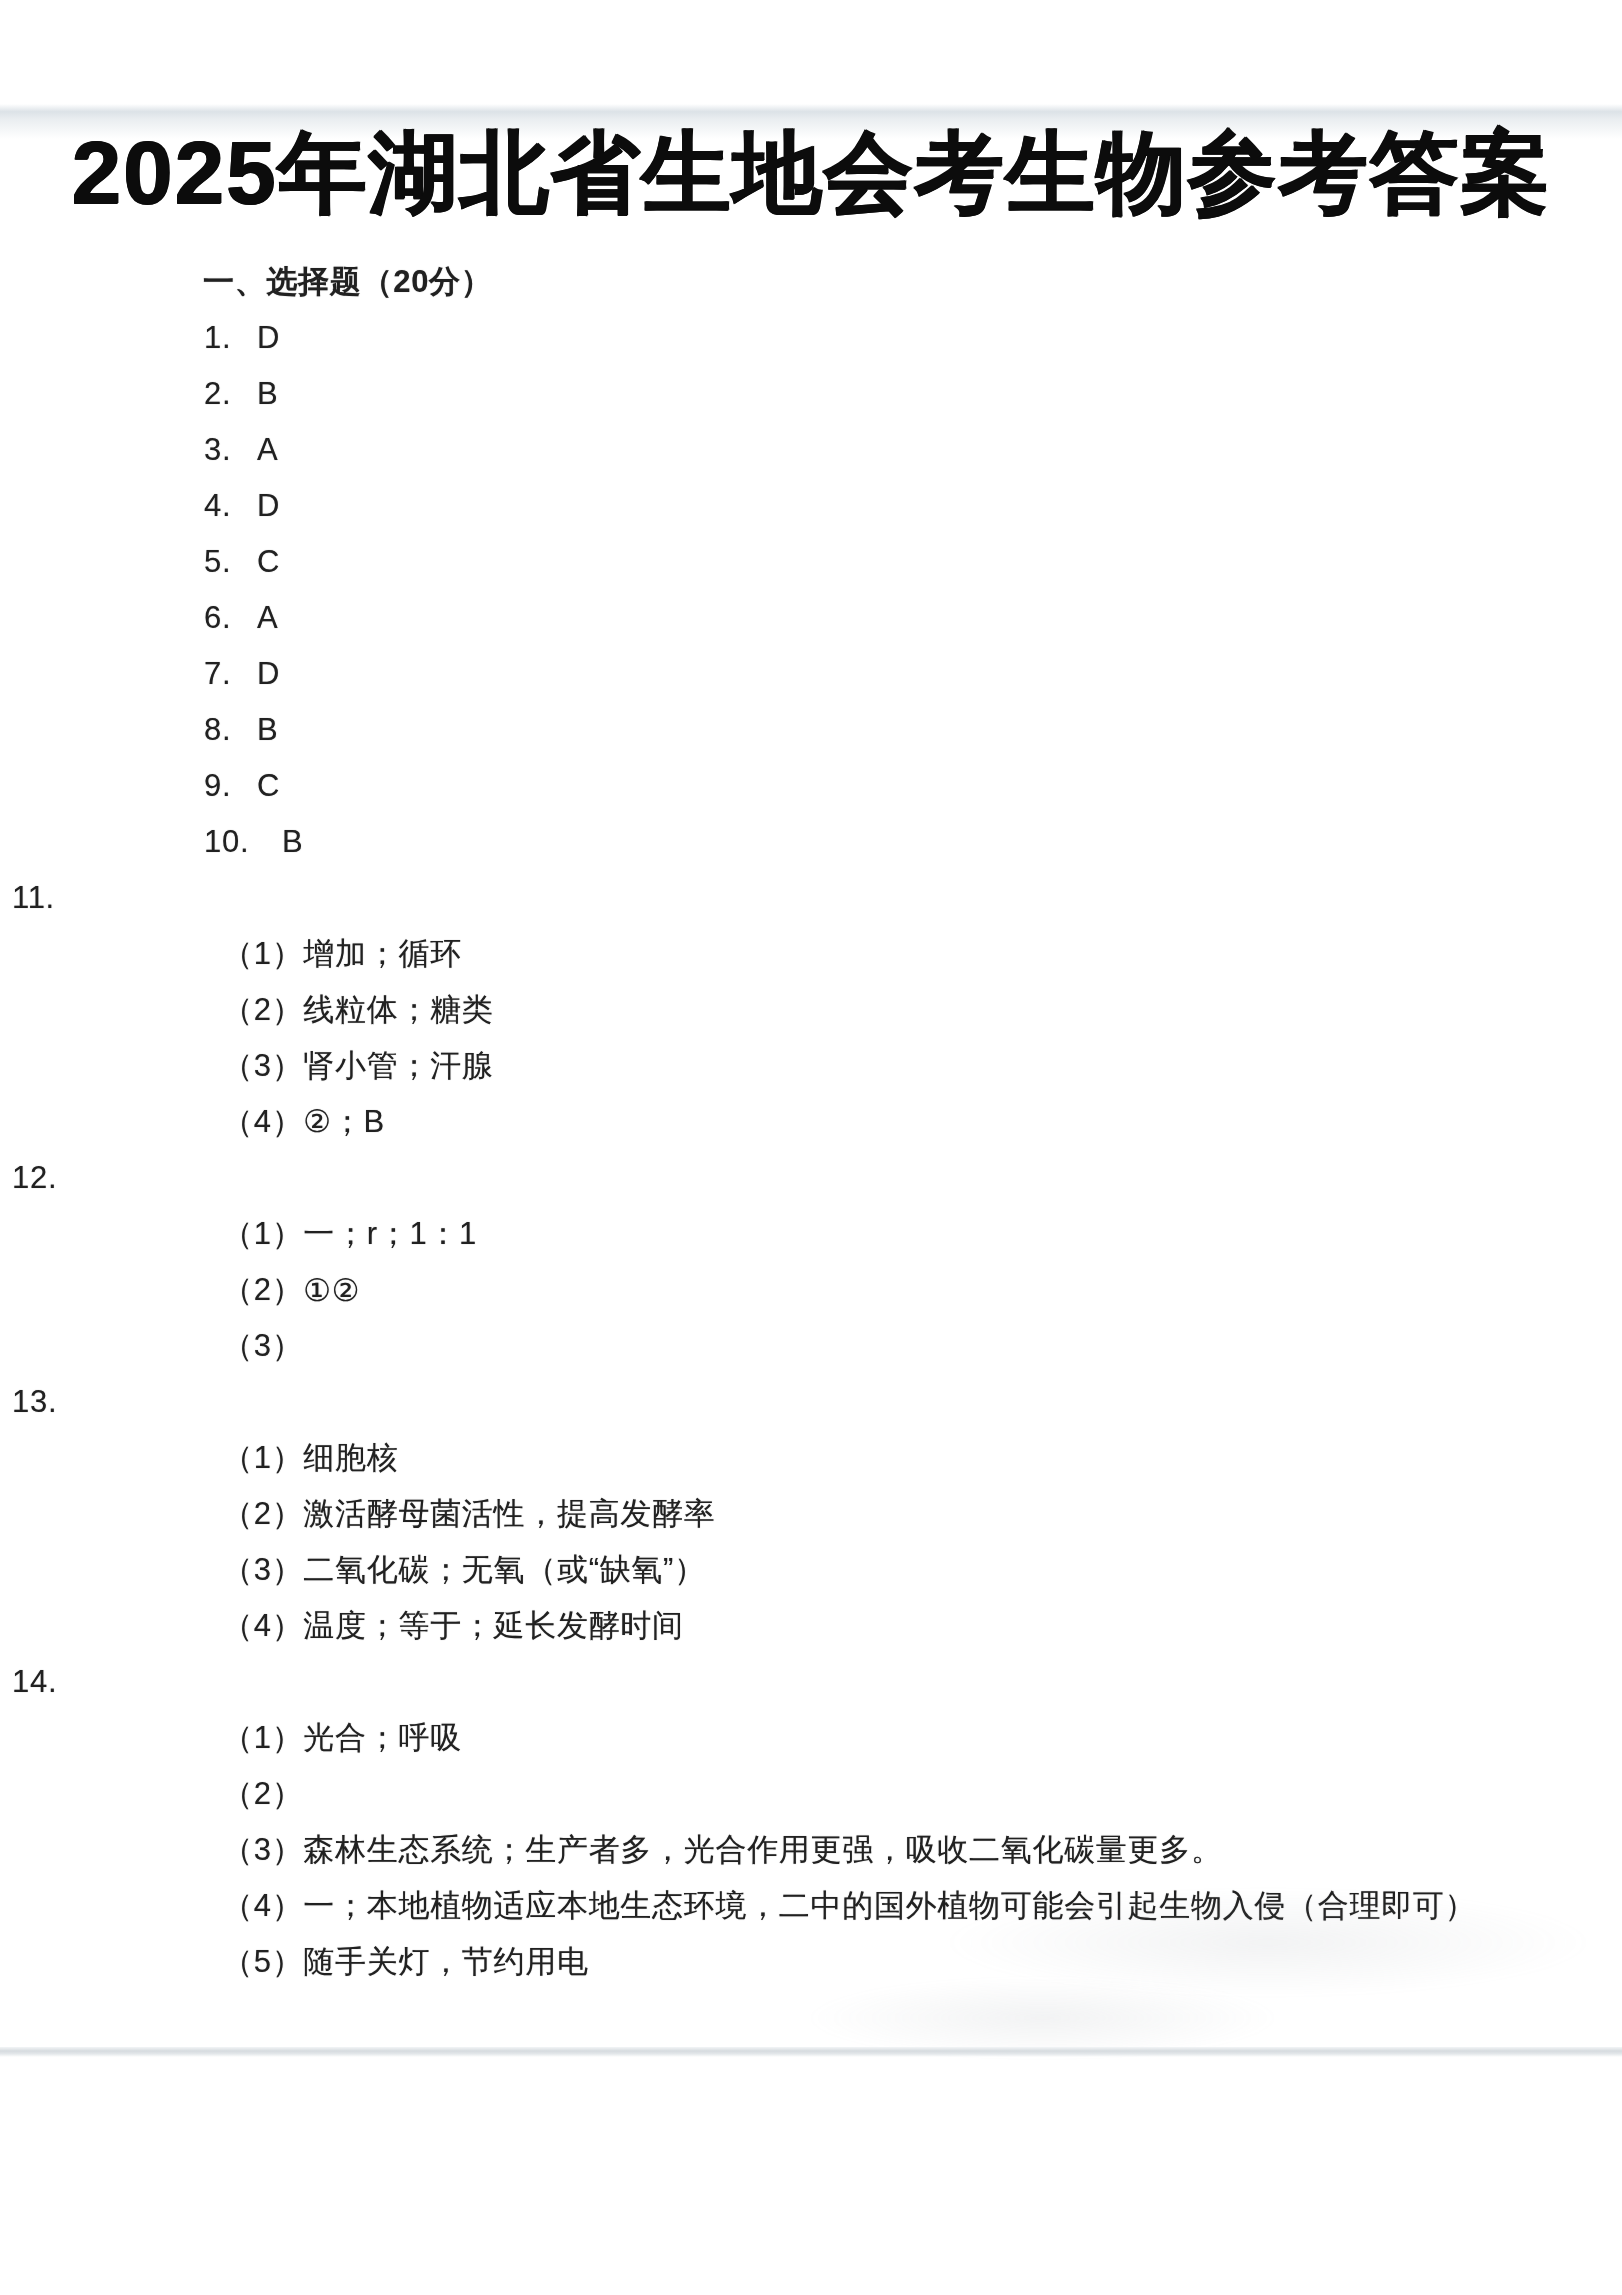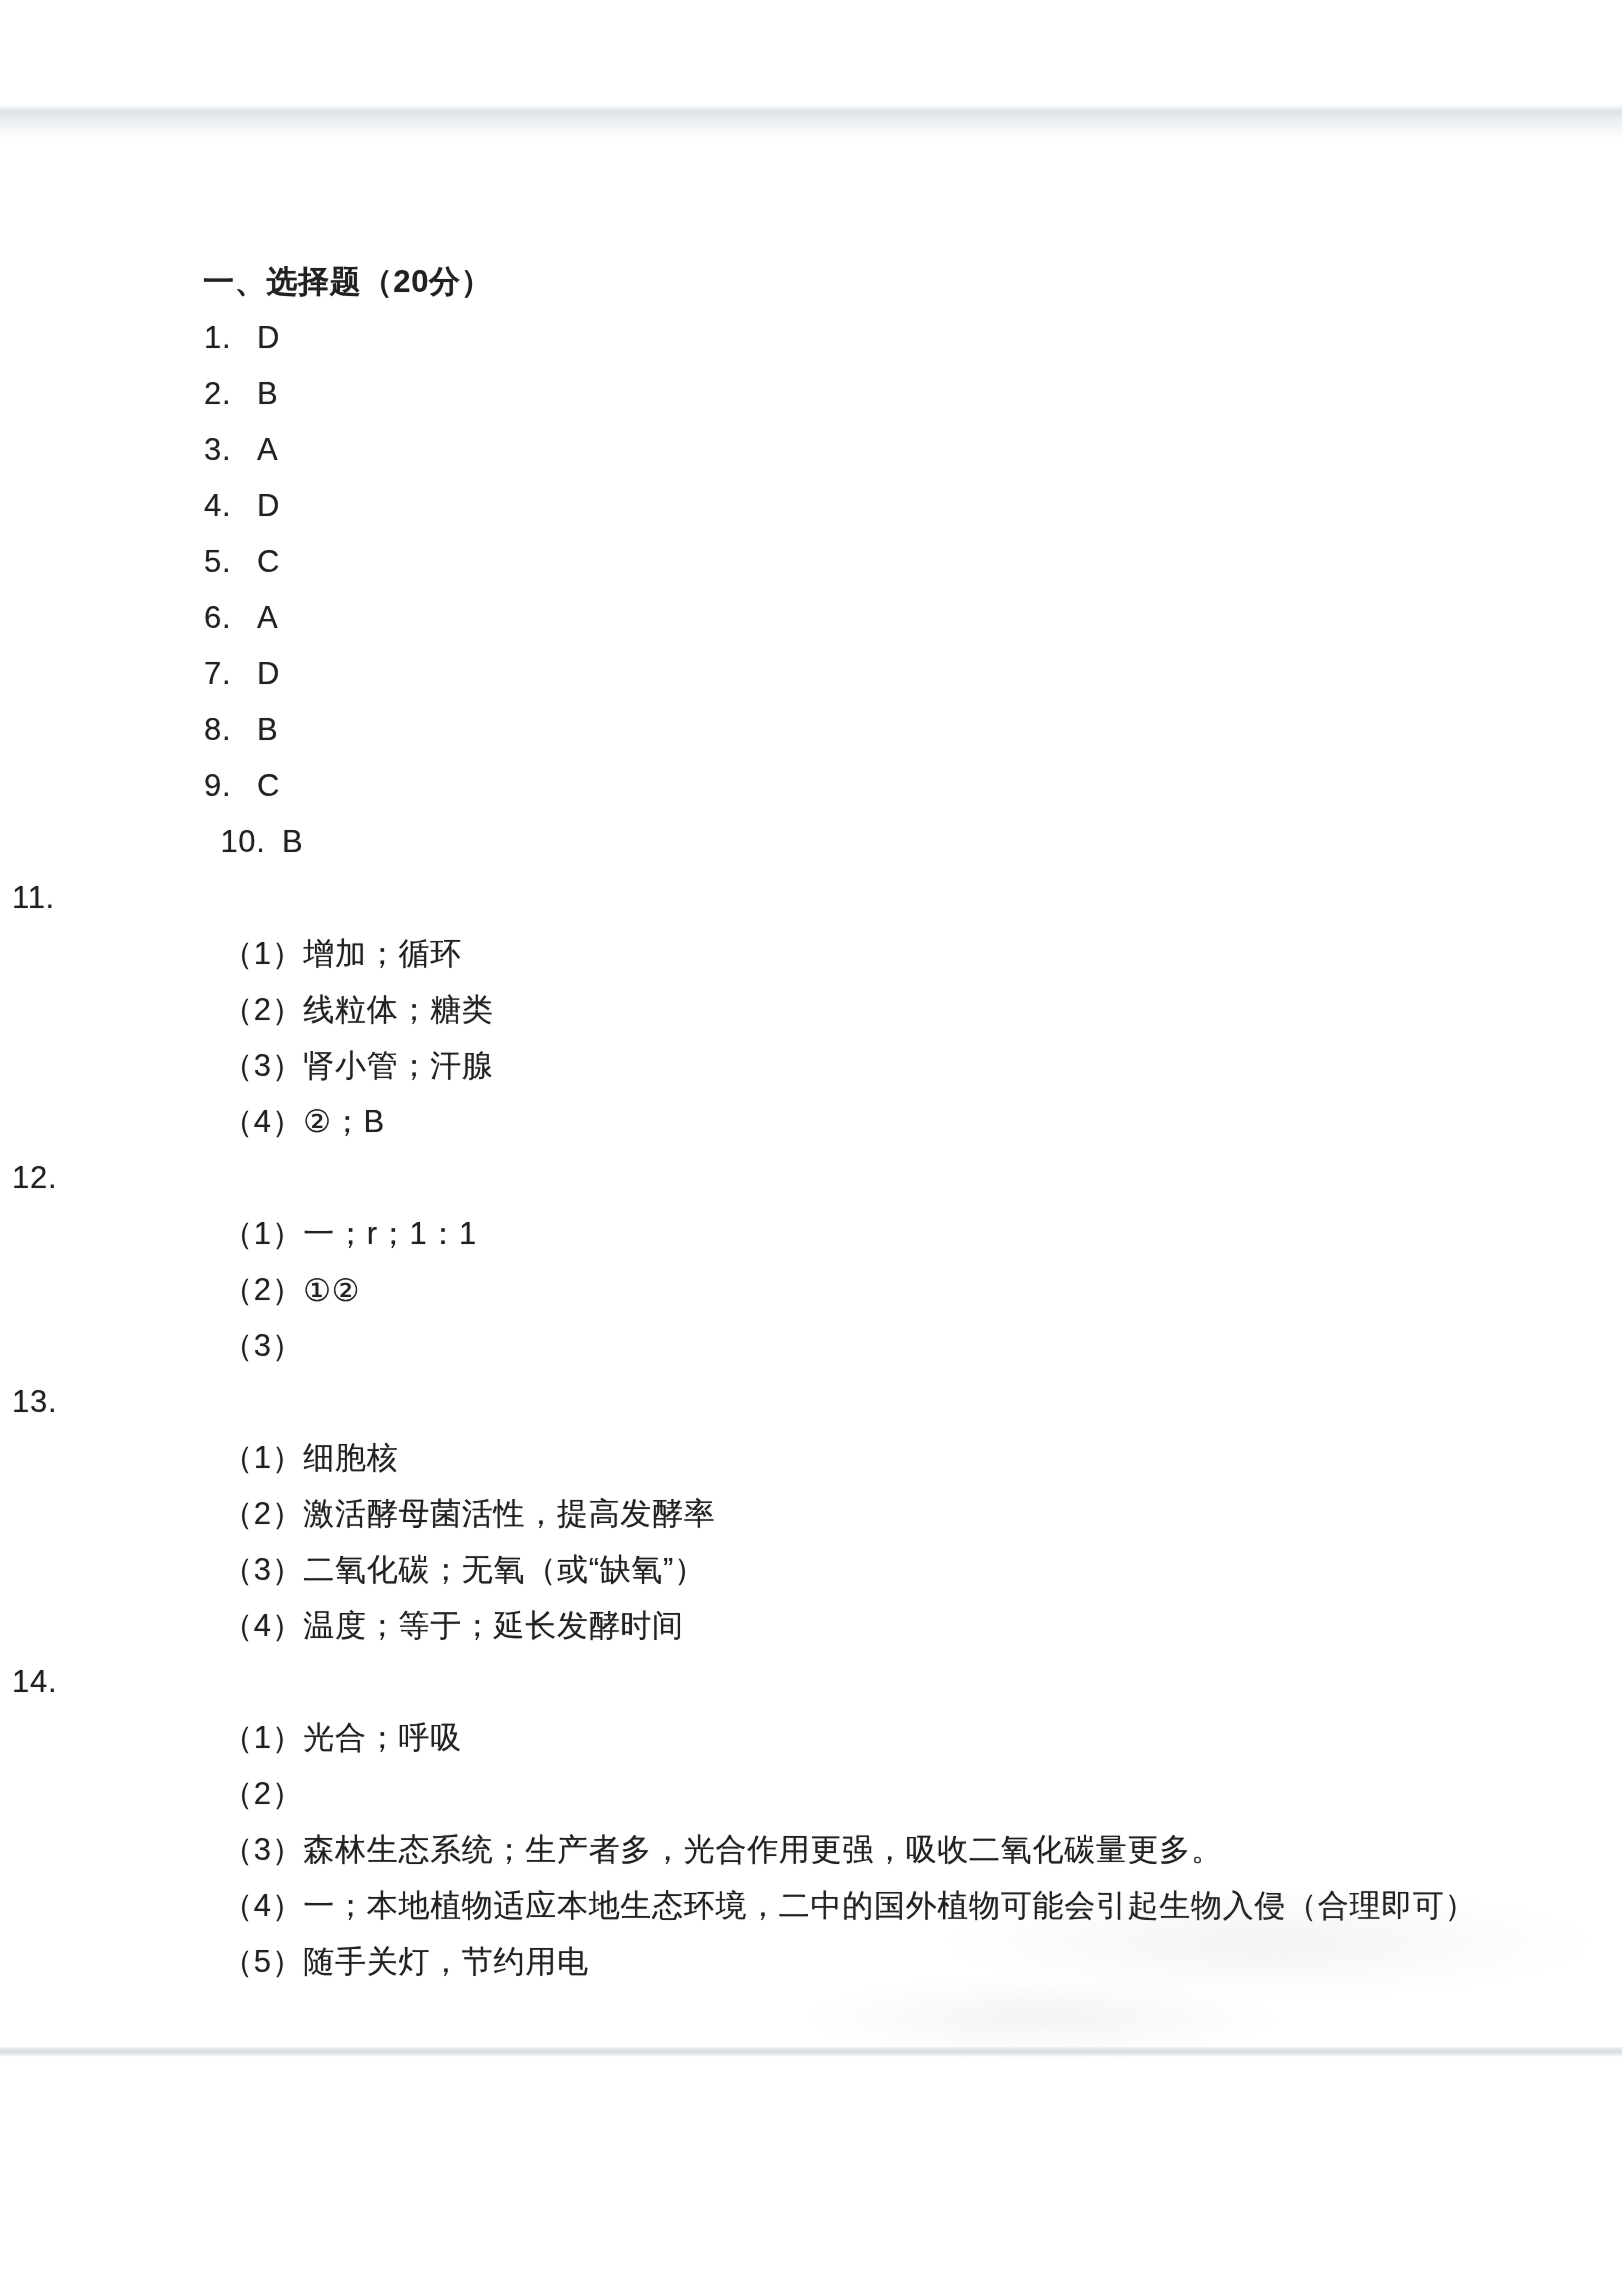--- a/index.html
+++ b/index.html
@@ -53,40 +53,41 @@
     font-weight:500;
     letter-spacing:0.7px;
     text-shadow:0 0 1px rgba(35,35,35,.45);
     white-space:nowrap;
   }
   .row.section { padding-left:191px; font-weight:600; }
   .row.mcq     { padding-left:192px; }
   .row.qnum    { }
   .row.part    { padding-left:210px; }
   .num   { display:inline-block; min-width:53px; }
-  .num-wide { display:inline-block; min-width:78px;text-align:center; }
+  .num-wide { display:inline-block; min-width:78px; }
   .ans   { display:inline-block; }
   .plabel{ display:inline-block; min-width:76px; }
   .ptext { display:inline-block; }
   
   .watermark {
     position:absolute; pointer-events:none;
     background:radial-gradient(ellipse at center, rgba(150,156,162,0.12) 0%, rgba(150,156,162,0) 70%);
     filter:blur(3.4px);
   }
   .wm1 { left:941px; top:1888px; width:654px; height:109px; }
   .wm2 { left:804px; top:1977px; width:477px; height:82px; }
 </style>
 </head>
 <body>
 
 <div class="page">
 
   <div class="top-edge"></div>
 
+  <div class="title">2025年湖北省生地会考生物参考答案</div>
 
   <div class="content">
 
     <div class="row section">
       <span>一、选择题（20分）</span>
     </div>
 
     <div class="row mcq">
       <span class="num">1.</span>
       <span class="ans">D</span>

